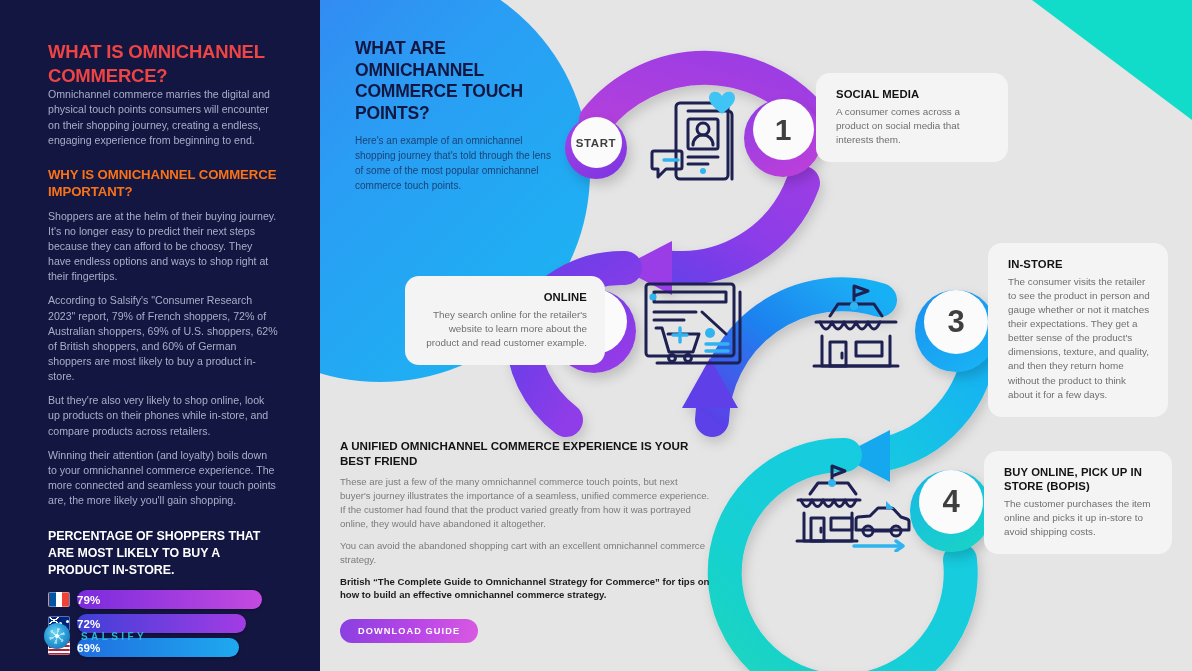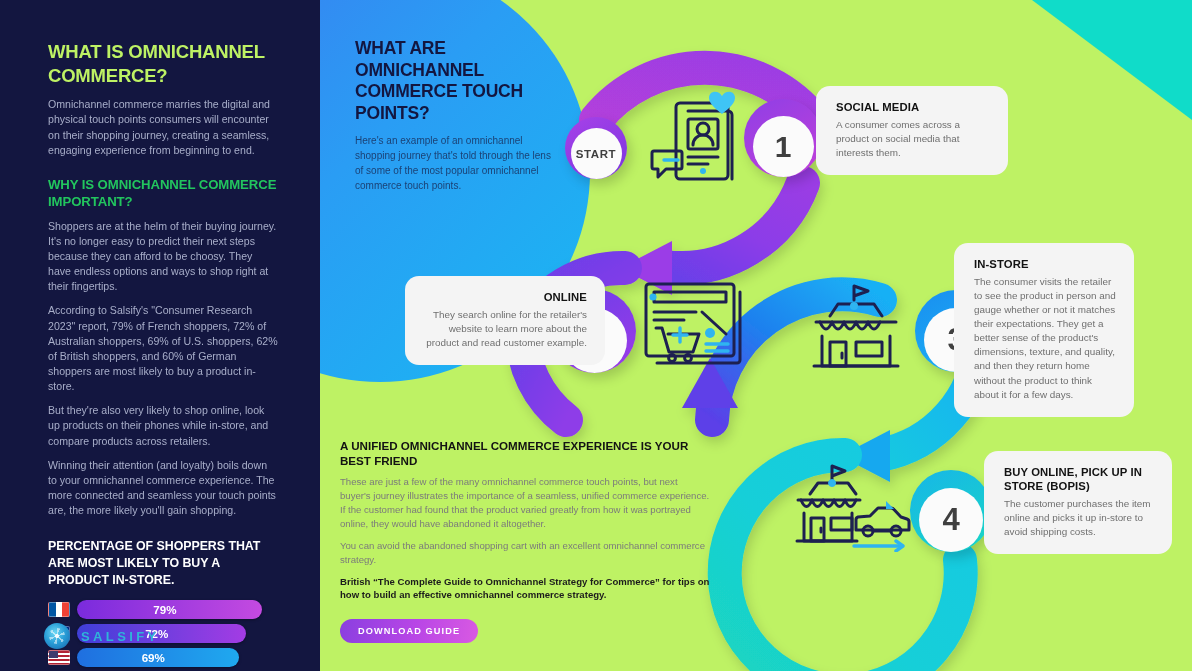--- a/index.html
+++ b/index.html
@@ -17,29 +17,28 @@
   }
 
   
   #sidebar {
     position: absolute; left: 0; top: 0;
     width: 320px; height: 671px;
     background: #131640;
     padding: 40px 42px 0 48px;
   }
   .side-h1 {
-    color: #bef264;
+    color: #ef4444;
     font-size: 18.5px;
     font-weight: bold;
     line-height: 1.28;
     letter-spacing: -0.2px;
-    margin-bottom: 10px;
   }
   .side-h2 {
-    color: #22c55e;
+    color: #f97316;
     font-size: 13.2px;
     font-weight: bold;
     line-height: 1.32;
     letter-spacing: -0.1px;
     margin-top: 18px;
     margin-bottom: 8px;
   }
   .side-p {
     color: #a8aec9;
     font-size: 10.6px;
@@ -72,21 +71,21 @@
     overflow: hidden;
     position: relative;
     border: 1px solid rgba(255,255,255,0.35);
   }
   .bar-track { flex: 1 1 auto; position: relative; height: 19px; }
   .bar {
     height: 19px;
     border-radius: 9.5px;
     display: flex;
     align-items: center;
-    justify-content: center;
+    justify-content: flex-start;
     padding-right: 9px;
     color: #fff;
     font-size: 11.6px;
     font-weight: bold;
     box-shadow: 0 1px 3px rgba(0,0,0,.35);
   }
 
   
   .flag-fr { background: linear-gradient(to right, #0055A4 0 33.33%, #ffffff 33.33% 66.66%, #EF4135 66.66% 100%); }
   .flag-us { background: repeating-linear-gradient(to bottom, #B22234 0 2px, #ffffff 2px 4px); }
@@ -119,28 +118,28 @@
       radial-gradient(circle at 50% 50%, rgba(255,255,255,.9) 0 18%, transparent 19%),
       conic-gradient(from 0deg, rgba(255,255,255,.55) 0 6%, transparent 6% 16.6%,
         rgba(255,255,255,.55) 16.6% 22.6%, transparent 22.6% 33.3%,
         rgba(255,255,255,.55) 33.3% 39.3%, transparent 39.3% 50%,
         rgba(255,255,255,.55) 50% 56%, transparent 56% 66.6%,
         rgba(255,255,255,.55) 66.6% 72.6%, transparent 72.6% 83.3%,
         rgba(255,255,255,.55) 83.3% 89.3%, transparent 89.3% 100%);
     border-radius: 50%;
   }
   #logo-text {
-    color: #2fb4d9; font-size: 13px; font-weight: bold; letter-spacing: 3.4px;
+    color: #2fb4d9; font-size: 10px; font-weight: bold; letter-spacing: 3.4px;
   }
 
   
   #main {
     position: absolute; left: 320px; top: 0;
     width: 872px; height: 671px;
-    background: #bef264;
+    background: #e5e5e5;
     overflow: hidden;
   }
   
   #corner-tri {
     position: absolute; right: 0; top: 0;
     width: 160px; height: 120px;
     background: #10dcc9;
     clip-path: polygon(100% 0, 100% 100%, 0 0);
   }
   
@@ -166,21 +165,21 @@
     opacity: .92;
   }
 
   
   #flow { position: absolute; left: 0; top: 0; width: 872px; height: 671px; }
 
   
   .node {
     position: absolute;
     border-radius: 50%;
-    display: flex; align-items: flex-end; justify-content: center;
+    display: flex; align-items: flex-start; justify-content: center;
     box-shadow: 4px 6px 12px rgba(0,0,0,.17);
   }
   .node .inner {
     border-radius: 50%;
     background: #fbfbfb;
     display: flex; align-items: center; justify-content: center;
     color: #3f3f3f;
     font-weight: bold;
   }
   #node-start { left: 245px; top: 117px; width: 62px; height: 62px;
@@ -210,23 +209,23 @@
     border-radius: 14px;
     padding: 14px 18px 15px 20px;
   }
   .card-title {
     color: #131313; font-size: 11.3px; font-weight: bold;
     letter-spacing: .1px; line-height: 1.25; margin-bottom: 4px;
   }
   .card-body { color: #6f6f6f; font-size: 9.9px; line-height: 1.42; }
   .card.right-al { text-align: right; }
 
-  #card-1 { left: 496px; top: 86px; width: 192px; }
+  #card-1 { left: 496px; top: 73px; width: 192px; }
   #card-2 { left: 85px;  top: 276px; width: 200px; }
-  #card-3 { left: 634px; top: 243px; width: 180px; }
+  #card-3 { left: 668px; top: 243px; width: 180px; }
   #card-4 { left: 664px; top: 451px; width: 188px; }
 
   
   .iconbox { position: absolute; }
 
   
   #bottom {
     position: absolute; left: 20px; top: 438px; width: 370px;
   }
   .bot-h { color: #131313; font-size: 11.6px; font-weight: bold; line-height: 1.3; margin-bottom: 7px; }
@@ -242,21 +241,21 @@
     border: none; cursor: pointer;
   }
 </style>
 </head>
 <body>
 
 <div id="page">
 
   <aside id="sidebar">
     <h1 class="side-h1">WHAT IS OMNICHANNEL COMMERCE?</h1>
-    <p class="side-p">Omnichannel commerce marries the digital and physical touch points consumers will encounter on their shopping journey, creating a seamless, engaging experience from beginning to end.</p>
+    <p class="side-p">Omnichannel commerce marries the digital and physical touch points consumers will encounter on their shopping journey, creating a endless, engaging experience from beginning to end.</p>
 
     <h2 class="side-h2">WHY IS OMNICHANNEL COMMERCE IMPORTANT?</h2>
     <p class="side-p">Shoppers are at the helm of their buying journey. It's no longer easy to predict their next steps because they can afford to be choosy. They have endless options and ways to shop right at their fingertips.</p>
     <p class="side-p">According to Salsify's "Consumer Research 2023" report, 79% of French shoppers, 72% of Australian shoppers, 69% of U.S. shoppers, 62% of British shoppers, and 60% of German shoppers are most likely to buy a product in-store.</p>
     <p class="side-p">But they're also very likely to shop online, look up products on their phones while in-store, and compare products across retailers.</p>
     <p class="side-p">Winning their attention (and loyalty) boils down to your omnichannel commerce experience. The more connected and seamless your touch points are, the more likely you'll gain shopping.</p>
 
     <h3 class="chart-title">PERCENTAGE OF SHOPPERS THAT ARE MOST LIKELY TO BUY A PRODUCT IN-STORE.</h3>
 
     <div id="bars">

